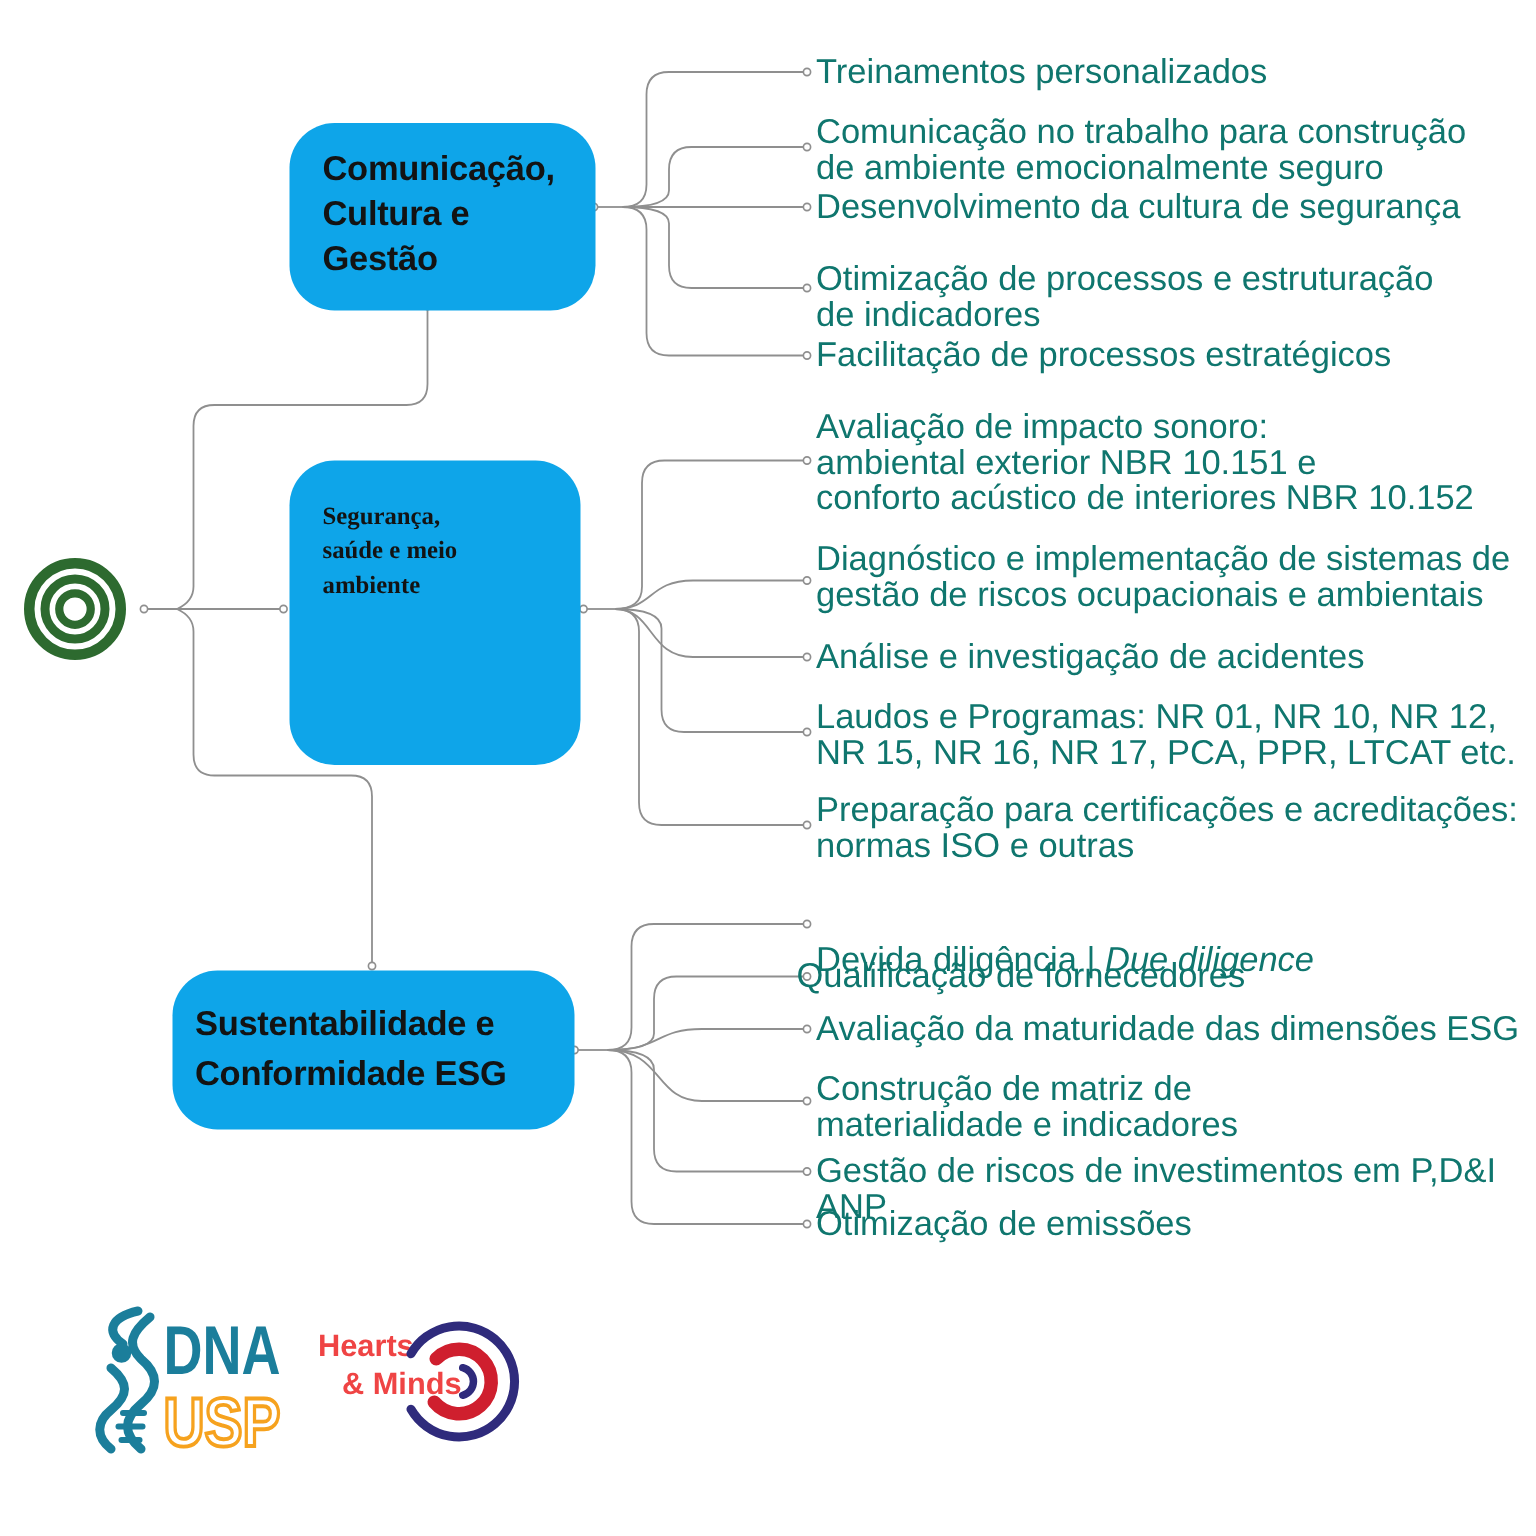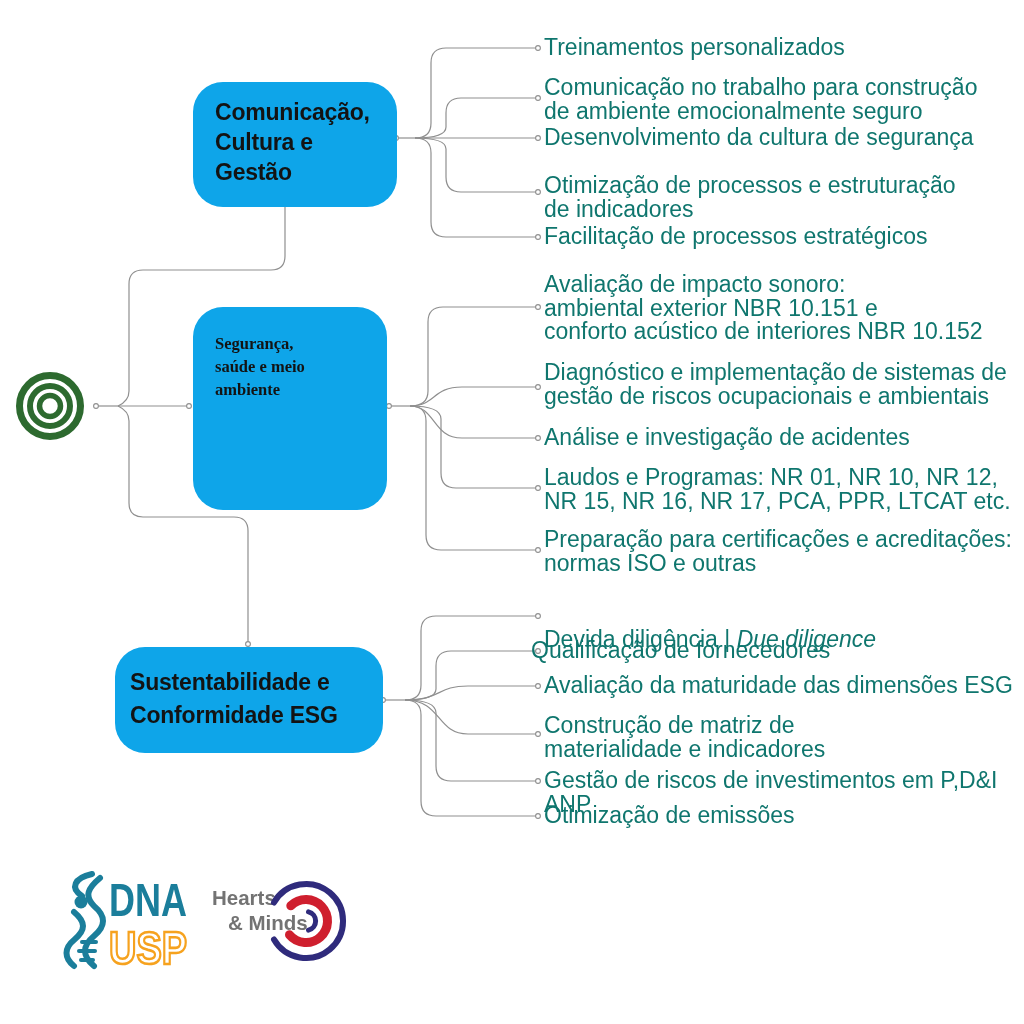--- a/index.html
+++ b/index.html
@@ -20,21 +20,21 @@
     font-weight:bold; font-size:16.5px; line-height:23px;
     white-space:pre-line; margin-top:11px;font-family:Liberation Serif, serif;
   }
   .leaf {
     position:absolute; font-size:23px; line-height:23.5px;
     color:#0f766e; white-space:pre-line; z-index:1;
   }
   .leaf em { font-style:italic; }
   .logo { position:absolute; z-index:1; }
   .hm-text {
-    position:absolute; color:#737373; font-weight:bold;
+    position:absolute; color:#ef4444; font-weight:bold;
     font-size:20.5px; line-height:25px; z-index:1;
   }
 </style>
 </head>
 <body>
 
 <svg id="connector-layer" width="1024" height="1024" viewBox="0 0 1024 1024">
   <g fill="none" stroke="#8f8f8f" stroke-width="1.2" stroke-linejoin="round">
 
     <path d="M96,406 L118,406"></path>

